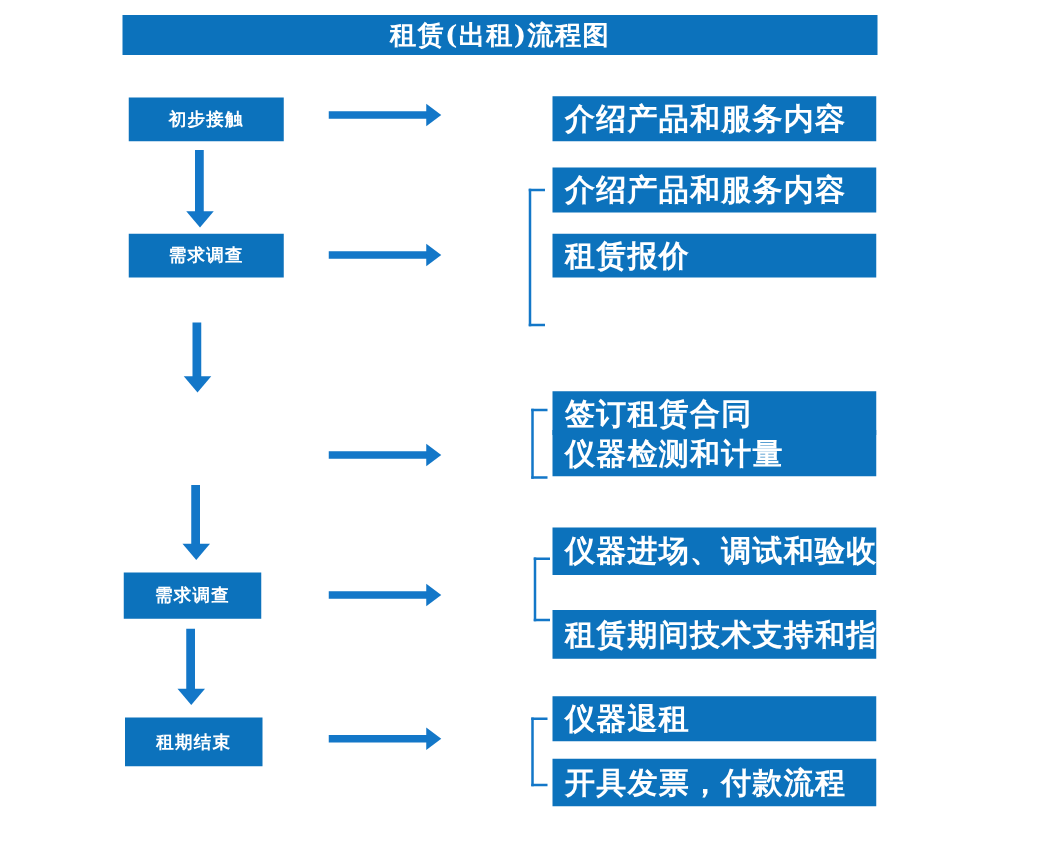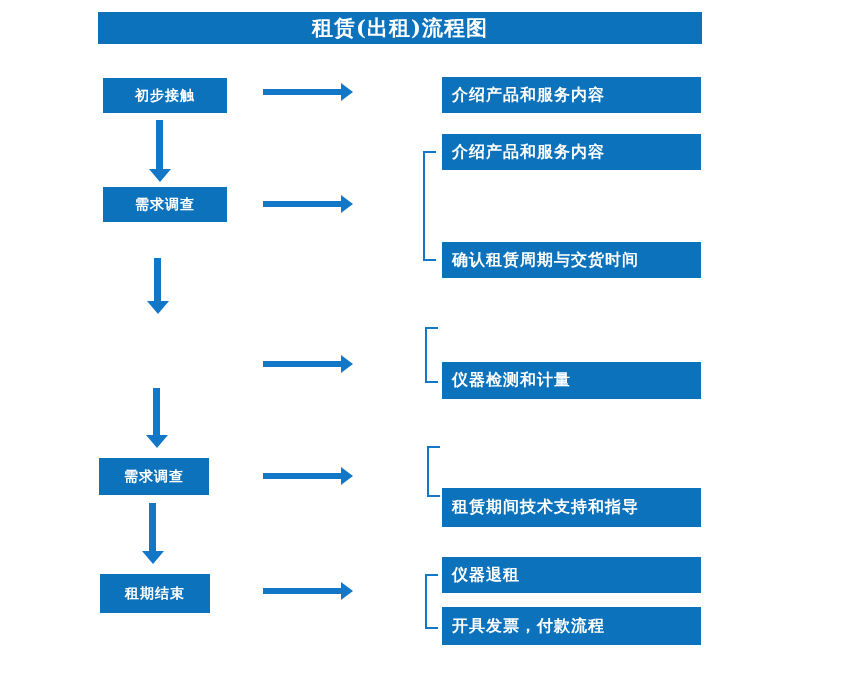--- a/index.html
+++ b/index.html
@@ -27,29 +27,29 @@
   #s2{left:103px;top:187px;width:124px;height:35px;font-family:Liberation Mono, monospace;}
   #s3{left:103px;top:344px;width:109px;height:36px;}
   #s4{left:99px;top:458px;width:110px;height:37px;}
   #s5{left:100px;top:574px;width:110px;height:39px;font-family:Liberation Serif, serif;}
 
   .rbox{
     position:absolute;left:442px;width:259px;
     background:var(--box-blue);color:var(--text-white);
     display:flex;align-items:center;
     padding-left:10px;
-    font-size:16px;font-weight:bold;letter-spacing:1px;
+    font-size:24px;font-weight:bold;letter-spacing:1px;
     white-space:nowrap;
   }
   #r1 {top:77px;height:36px;}
   #r2a{top:134px;height:36px;}
   #r2b{top:187px;height:35px;}
   #r2c{top:242px;height:36px;}
   #r3a{top:313px;height:35px;}
-  #r3b{top:362px;height:37px;}
+  #r3b{top:344px;height:37px;}
   #r4a{top:422px;height:38px;}
   #r4b{top:488px;height:39px;}
   #r5a{top:557px;height:36px;}
   #r5b{top:607px;height:38px;}
 
   
   .varrow{position:absolute;width:22px;}
   .varrow::before{
     content:"";position:absolute;left:7px;top:0;bottom:12px;width:7px;
     background:var(--arrow-blue);
@@ -118,22 +118,24 @@
   <div class="harrow" id="ha5"></div>
 
   <div class="bracket" id="b2"></div>
   <div class="bracket" id="b3"></div>
   <div class="bracket" id="b4"></div>
   <div class="bracket" id="b5"></div>
 
   <div class="rbox" id="r1">介绍产品和服务内容</div>
 
   <div class="rbox" id="r2a">介绍产品和服务内容</div>
-  <div class="rbox" id="r2c">确认租赁周期与交货时间</div>
+  <div class="rbox" id="r2b">租赁报价</div>
 
+  <div class="rbox" id="r3a">签订租赁合同</div>
   <div class="rbox" id="r3b">仪器检测和计量</div>
 
+  <div class="rbox" id="r4a">仪器进场、调试和验收</div>
   <div class="rbox" id="r4b">租赁期间技术支持和指导</div>
 
   <div class="rbox" id="r5a">仪器退租</div>
   <div class="rbox" id="r5b">开具发票，付款流程</div>
 
 </div>
 
 </body></html>

